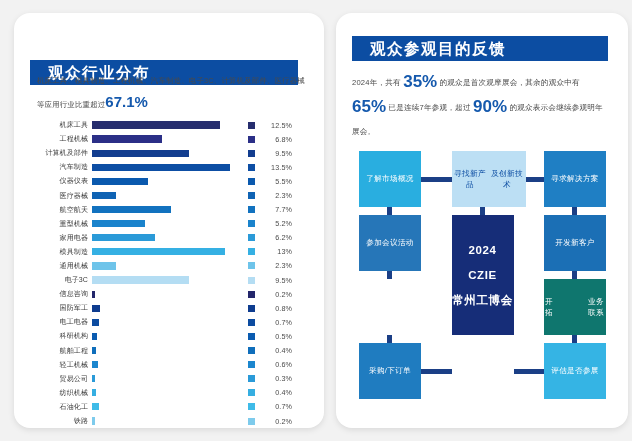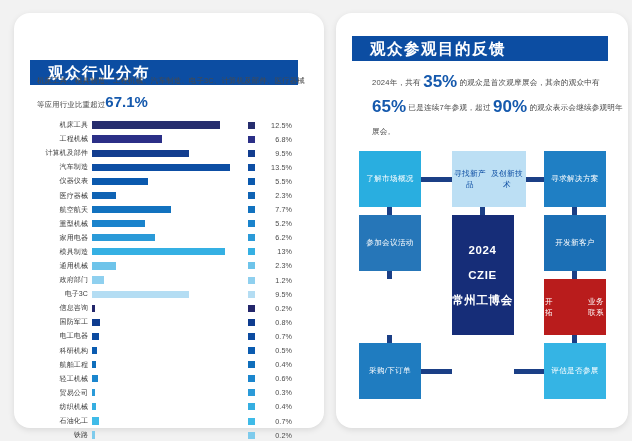--- a/index.html
+++ b/index.html
@@ -105,21 +105,20 @@
   }
 
   
   #rp-text {
     position: absolute;
     left: 352px; top: 70px; width: 258px;
     font-size: 7.6px;
     line-height: 24px;
     color: #4a4a4a;
     letter-spacing: 0.2px;
-    margin-left: 20px;
   }
   #rp-text .pct {
     font-size: 17px;
     font-weight: bold;
     color: #1559ad;
     letter-spacing: 0;
     vertical-align: -2px;
   }
 
   
@@ -249,28 +248,20 @@
         <div class="rswatch" style="background: rgb(53, 176, 227);"></div>
         <div class="rval">13%</div>
       </div>
       <div class="row">
         <div class="rlabel">通用机械</div>
         <div class="rbarwrap">
           <div class="rbar" style="width: 23.5111px; background: rgb(110, 196, 234);"></div>
         </div>
         <div class="rswatch" style="background: rgb(110, 196, 234);"></div>
         <div class="rval">2.3%</div>
-      </div>
-      <div class="row">
-        <div class="rlabel">政府部门</div>
-        <div class="rbarwrap">
-          <div class="rbar" style="width: 12.2667px; background: rgb(143, 208, 239);"></div>
-        </div>
-        <div class="rswatch" style="background: rgb(143, 208, 239);"></div>
-        <div class="rval">1.2%</div>
       </div>
       <div class="row">
         <div class="rlabel">电子3C</div>
         <div class="rbarwrap">
           <div class="rbar" style="width: 97.1111px; background: rgb(180, 221, 243);"></div>
         </div>
         <div class="rswatch" style="background: rgb(180, 221, 243);"></div>
         <div class="rval">9.5%</div>
       </div>
       <div class="row">
@@ -401,21 +392,21 @@
         <span>方案</span>
       </div>
       <div class="dbox" style="left: 0px; top: 64px; width: 62px; height: 56px; background: rgb(38, 118, 184);">
         <span>参加</span>
         <span>会议活动</span>
       </div>
       <div class="dbox" style="left: 185px; top: 64px; width: 62px; height: 56px; background: rgb(27, 111, 181);">
         <span>开发</span>
         <span>新客户</span>
       </div>
-      <div class="dbox" style="left: 185px; top: 128px; width: 62px; height: 56px; background: #b91c1c; gap: 32px;">
+      <div class="dbox" style="left: 185px; top: 128px; width: 62px; height: 56px; background: #0f766e; gap: 32px;">
         <span>开拓</span>
         <span>业务联系</span>
       </div>
       <div class="dbox" style="left: 0px; top: 192px; width: 62px; height: 56px; background: rgb(31, 124, 192);">
         <span>采购/下订单</span>
       </div>
       <div class="dbox" style="left: 185px; top: 192px; width: 62px; height: 56px; background: rgb(53, 180, 228);">
         <span>评估是否</span>
         <span>参展</span>
       </div>

